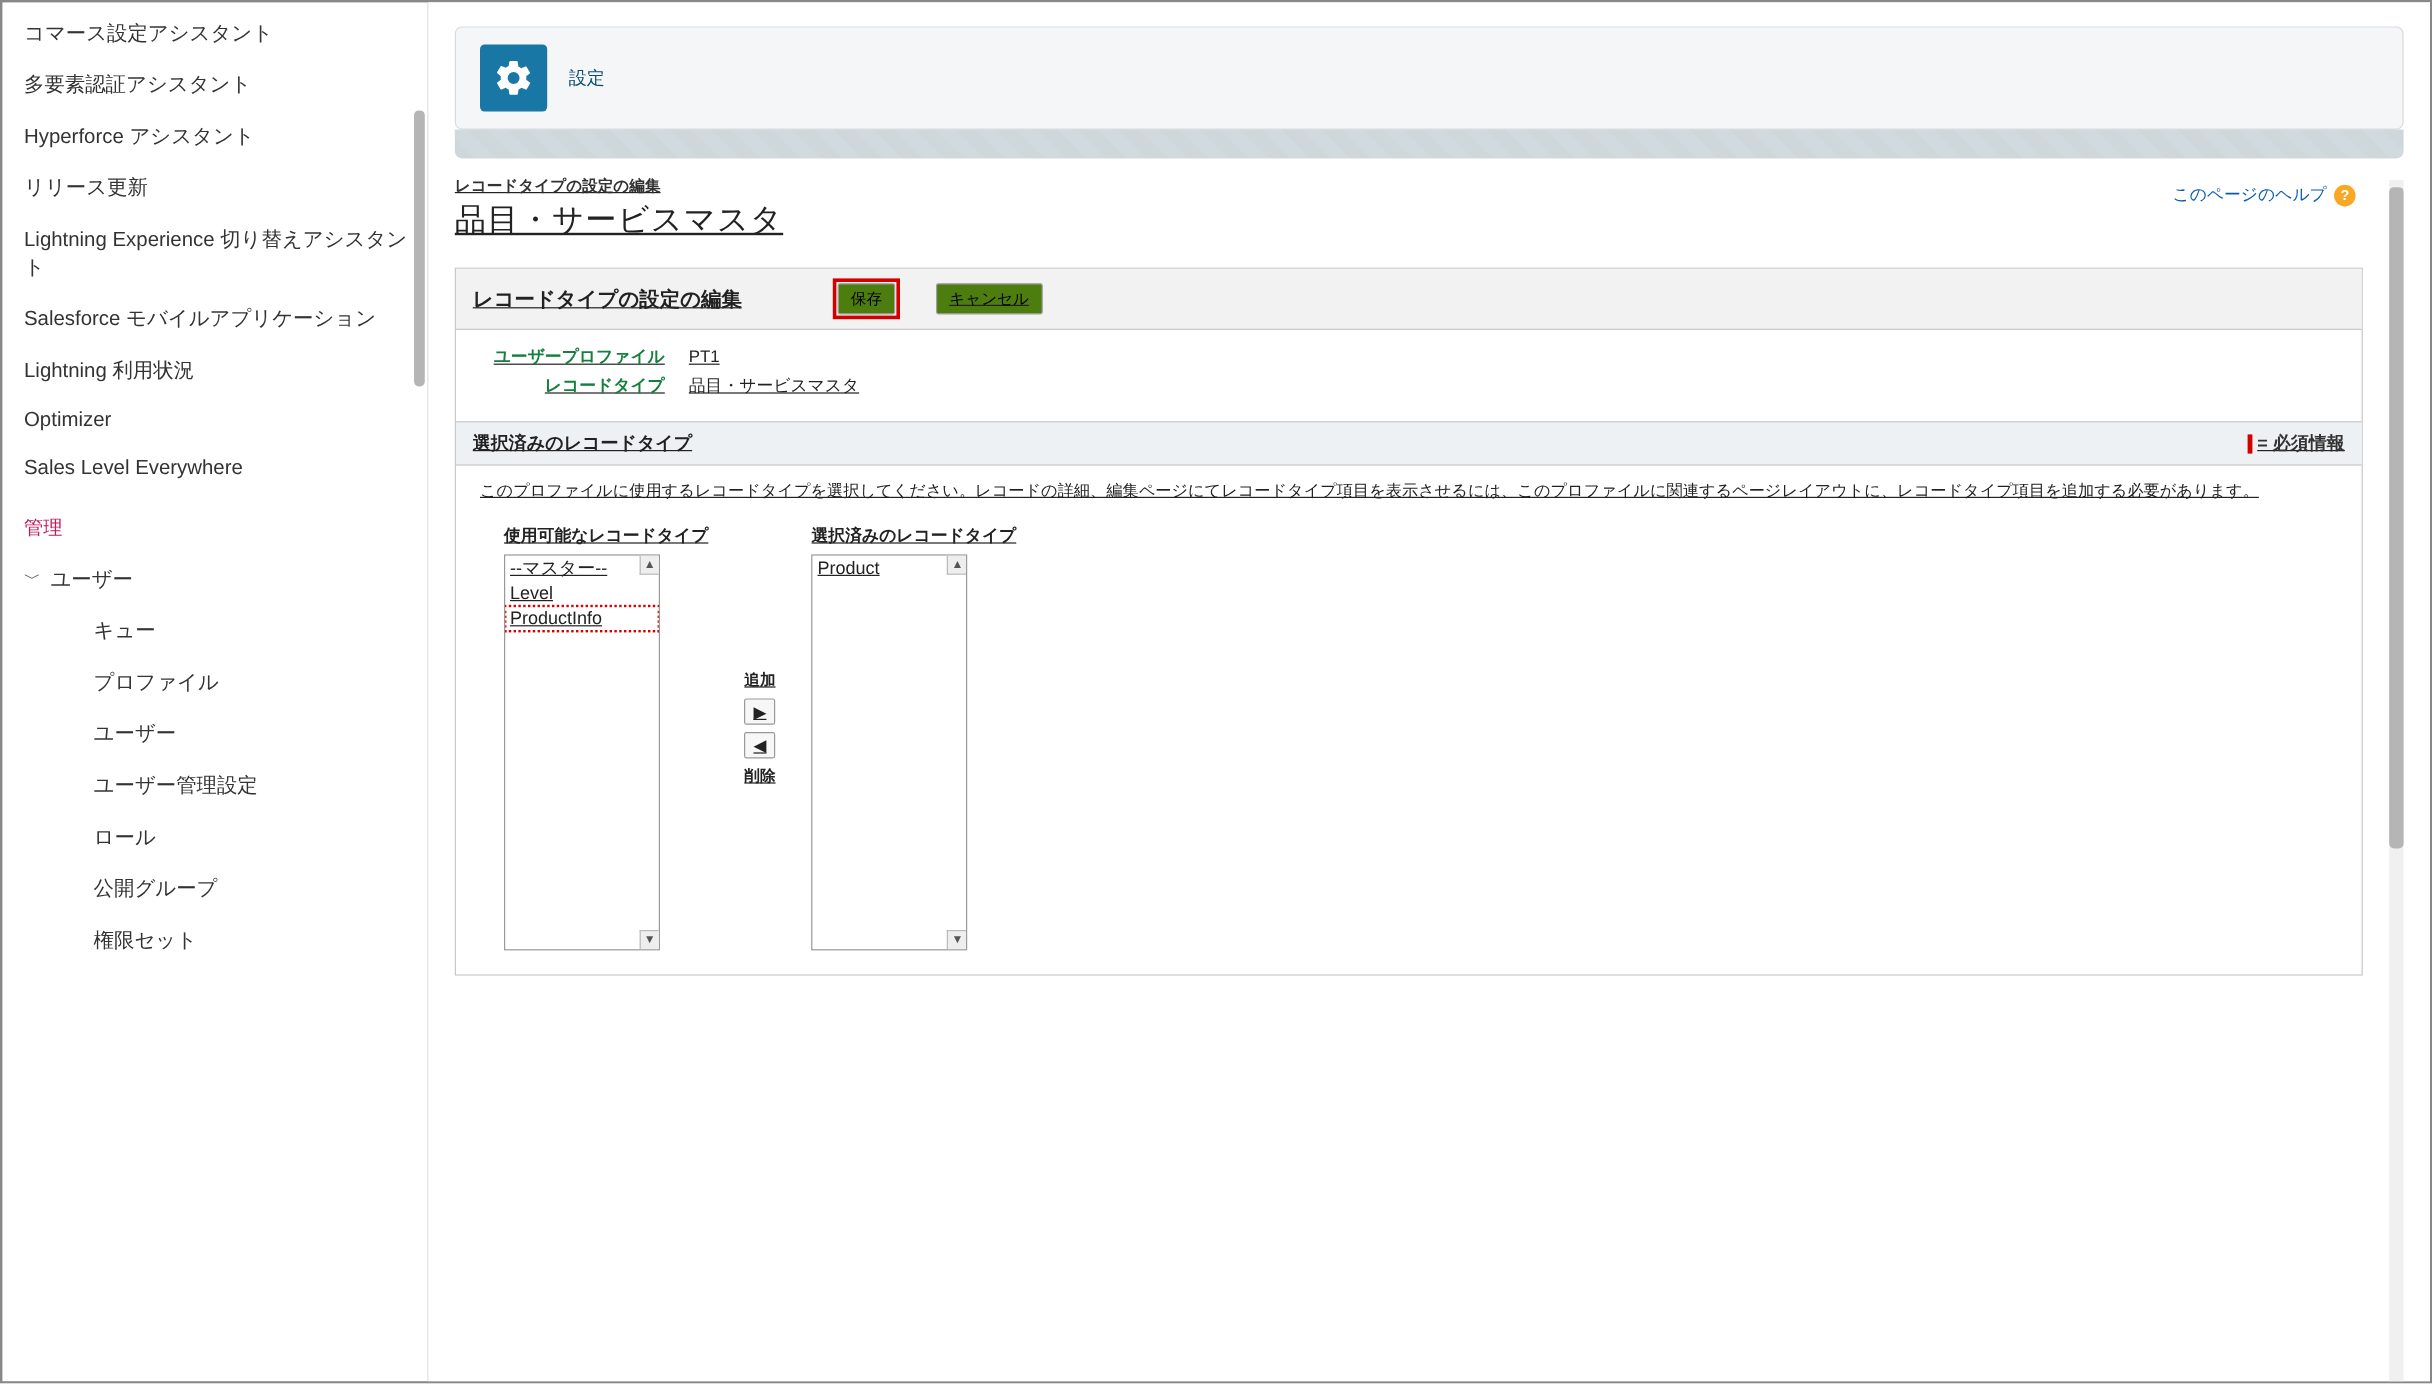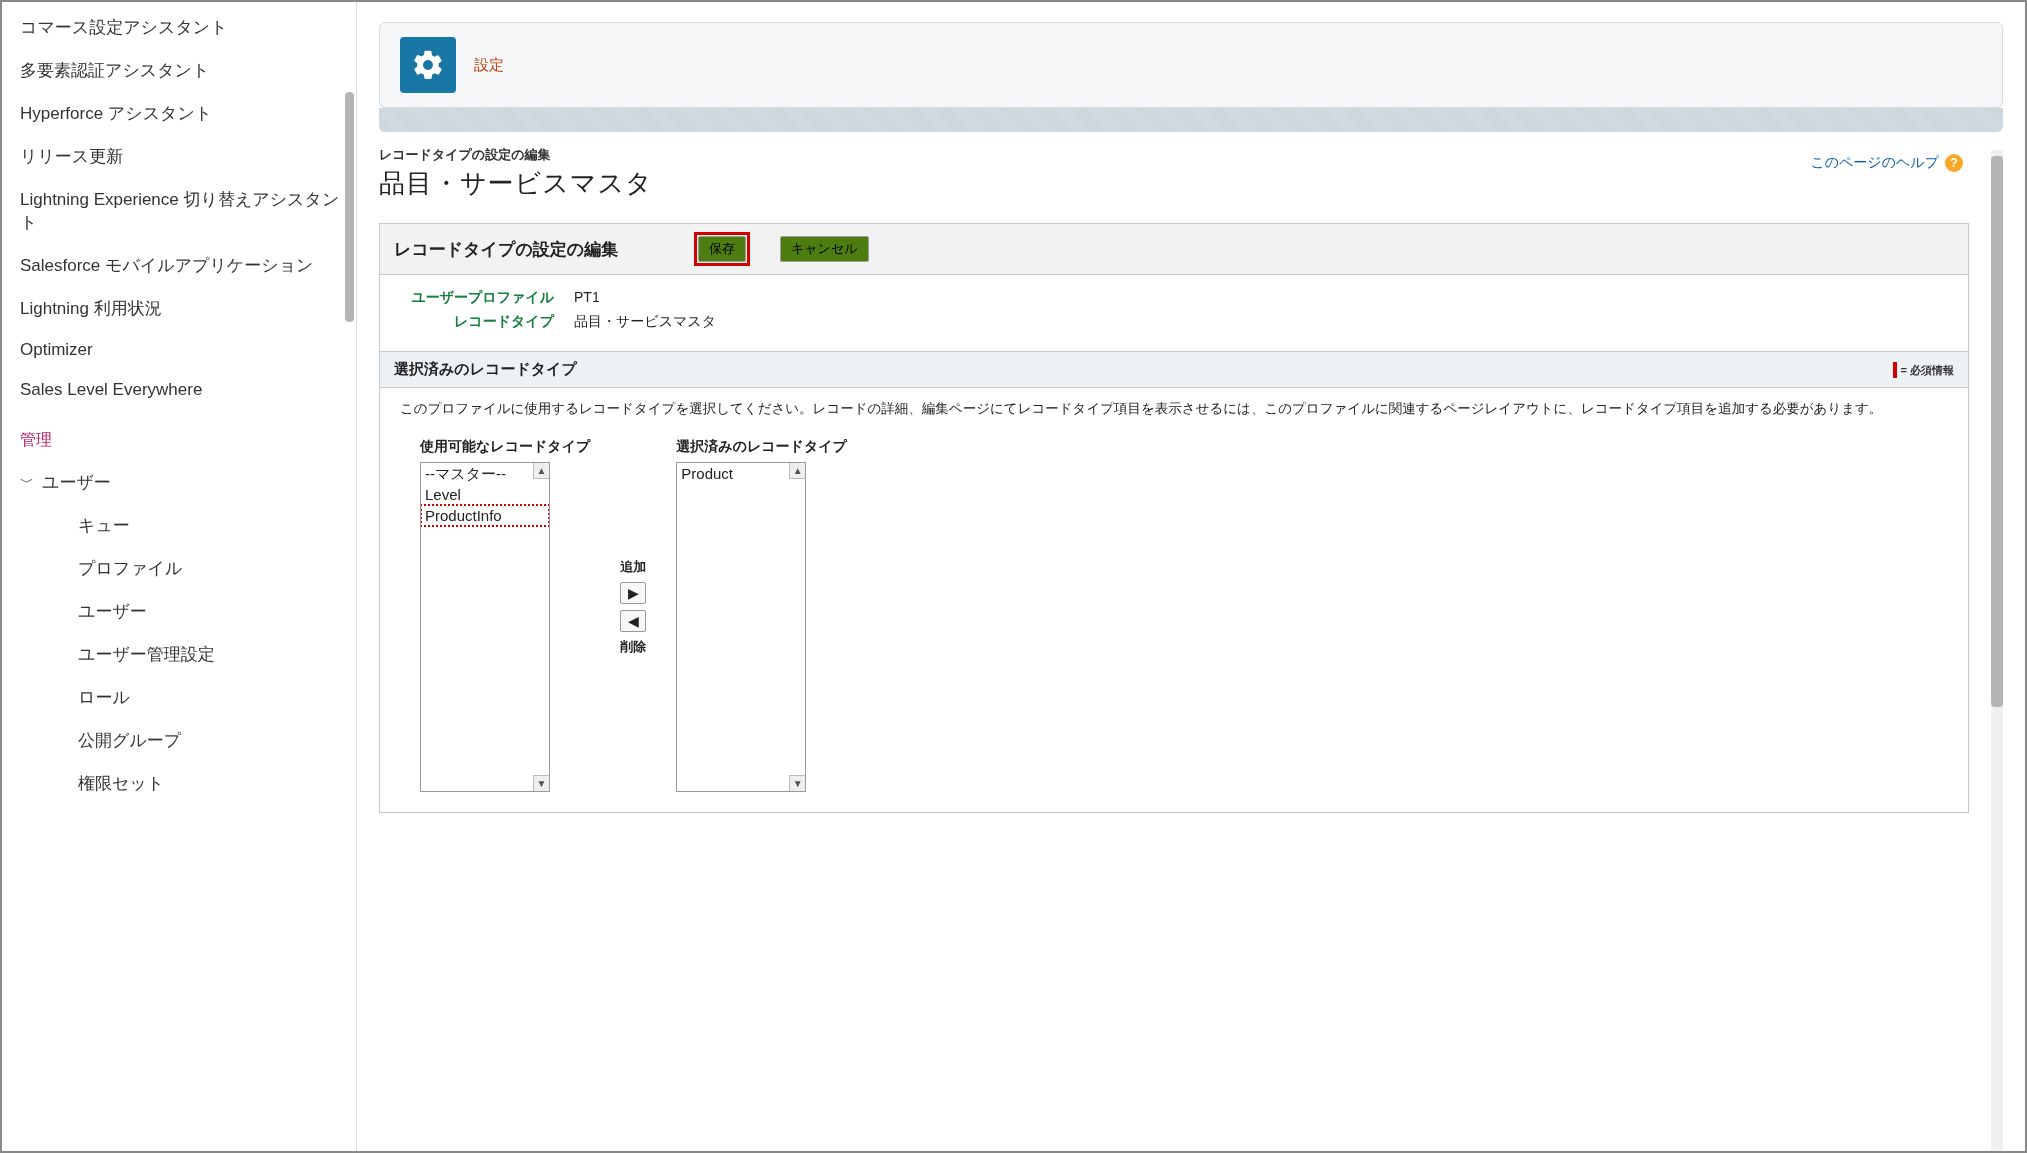--- a/index.html
+++ b/index.html
@@ -12,38 +12,38 @@
   .sidebar li.section { color: #be185d; font-size: 16px; padding-top: 20px; }
   .sidebar .exp-item { display: flex; align-items: center; gap: 8px; }
   .sidebar .chev { font-size: 14px; color: #555; }
   .sidebar .sub { padding-left: 58px; }
   .sidebar-scroll-thumb { position: absolute; top: 90px; right: 2px; width: 9px; height: 230px; background: #b5b5b5; border-radius: 4px; }
   
   .main { flex: 1; display: flex; flex-direction: column; background: #fff; }
   .main-header { margin: 20px 22px 0 22px; border: 1px solid #d9dbdd; border-radius: 6px; background: #f4f6f8; display: flex; align-items: center; padding: 14px 20px; gap: 18px; }
   .header-icon { width: 56px; height: 56px; background: #1877a5; border-radius: 4px; display: flex; align-items: center; justify-content: center; color: #fff; }
   .header-icon svg { width: 34px; height: 34px; fill: #fff; }
-  .header-label { color: #c2410c; font-size: 15px; }
+  .header-label { color: #0c4a6e; font-size: 15px; }
   .shade-bar { height: 24px; margin: 0 22px; background: repeating-linear-gradient(45deg,#3d5f6f,#3d5f6f 12px,#476a7a 12px,#476a7a 24px); border-bottom-left-radius: 6px; border-bottom-right-radius: 6px; opacity: .25; }
   
-  .content { position: relative; margin: 14px 22px 0 22px; padding-right: 34px; flex:1; }
+  .content { position: relative; margin: 14px 22px 0 22px; padding-right: 34px; flex:1;text-decoration:underline; }
   .page-subtitle { font-size: 13px; font-weight: bold; color: #333; }
   .page-title { font-size: 26px; margin-top: 2px; letter-spacing: 1px; }
   .help-link { position: absolute; top: 8px; right: 40px; display: flex; align-items: center; gap: 6px; color: #0b5cab; font-size: 14px; }
   .help-icon { width:18px; height:18px; border-radius:50%; background:#f9a825; color:#fff; font-weight:bold; display:flex; align-items:center; justify-content:center; font-size:12px; }
   .panel { border: 1px solid #c9c9c9; margin-top: 22px; background: #fff; }
   .panel-top { background: #f2f2f2; display: flex; align-items: center; gap: 30px; padding: 8px 14px; border-bottom: 1px solid #c9c9c9; }
   .panel-top .ptitle { font-size: 17px; font-weight: bold; color: #222; flex: 0 0 270px; }
   .btn { border: 1px solid #9e9e9e; background: #4d7c0f; padding: 3px 10px; font-size: 13px; cursor: pointer; border-radius: 2px; }
   .btn-wrap-save { border: 3px solid #d40000; padding: 1px; display: inline-block; }
   .form-rows { padding: 14px 24px; }
   .form-row { display: flex; margin-bottom: 6px; font-size: 14px; }
   .form-row .lbl { width: 170px; text-align: right; font-weight: bold; padding-right: 20px; color: #15803d; }
   .section-head { background: #eef1f3; border-top: 1px solid #c9c9c9; border-bottom: 1px solid #c9c9c9; padding: 8px 14px; display:flex; justify-content:space-between; align-items:center; font-weight:bold; font-size:15px; }
-  .req { color:#333; font-size:11px; display:flex; align-items:flex-end; gap:4px; }
+  .req { color:#333; font-size:15px; display:flex; align-items:center; gap:4px; }
   .req-bar { display:inline-block; width:4px; height:16px; background:#d40000; }
   .section-body { padding: 10px 20px 20px 20px; }
   .instr { font-size: 13.5px; line-height: 1.6; margin-bottom: 18px; }
   .dual-list { display: flex; gap: 30px; align-items:flex-start; margin-left: 20px; }
   .col-label { font-weight: bold; font-size: 14px; margin-bottom: 6px; }
   .listbox { width: 130px; height: 330px; border: 1px solid #999; background:#fff; font-size:15px; overflow:auto; position:relative; }
   .listbox .opt { padding: 0 4px; line-height:1.4; white-space:nowrap; }
   .opt.dotted { outline: 2px dotted #d40000; outline-offset: -1px; }
   .listbox .sc-up, .listbox .sc-dn { position:absolute; right:0; width:16px; height:16px; background:#eee; border-left:1px solid #bbb; display:flex; align-items:center; justify-content:center; font-size:10px; color:#555; }
   .listbox .sc-up{ top:0; border-bottom:1px solid #bbb;}

